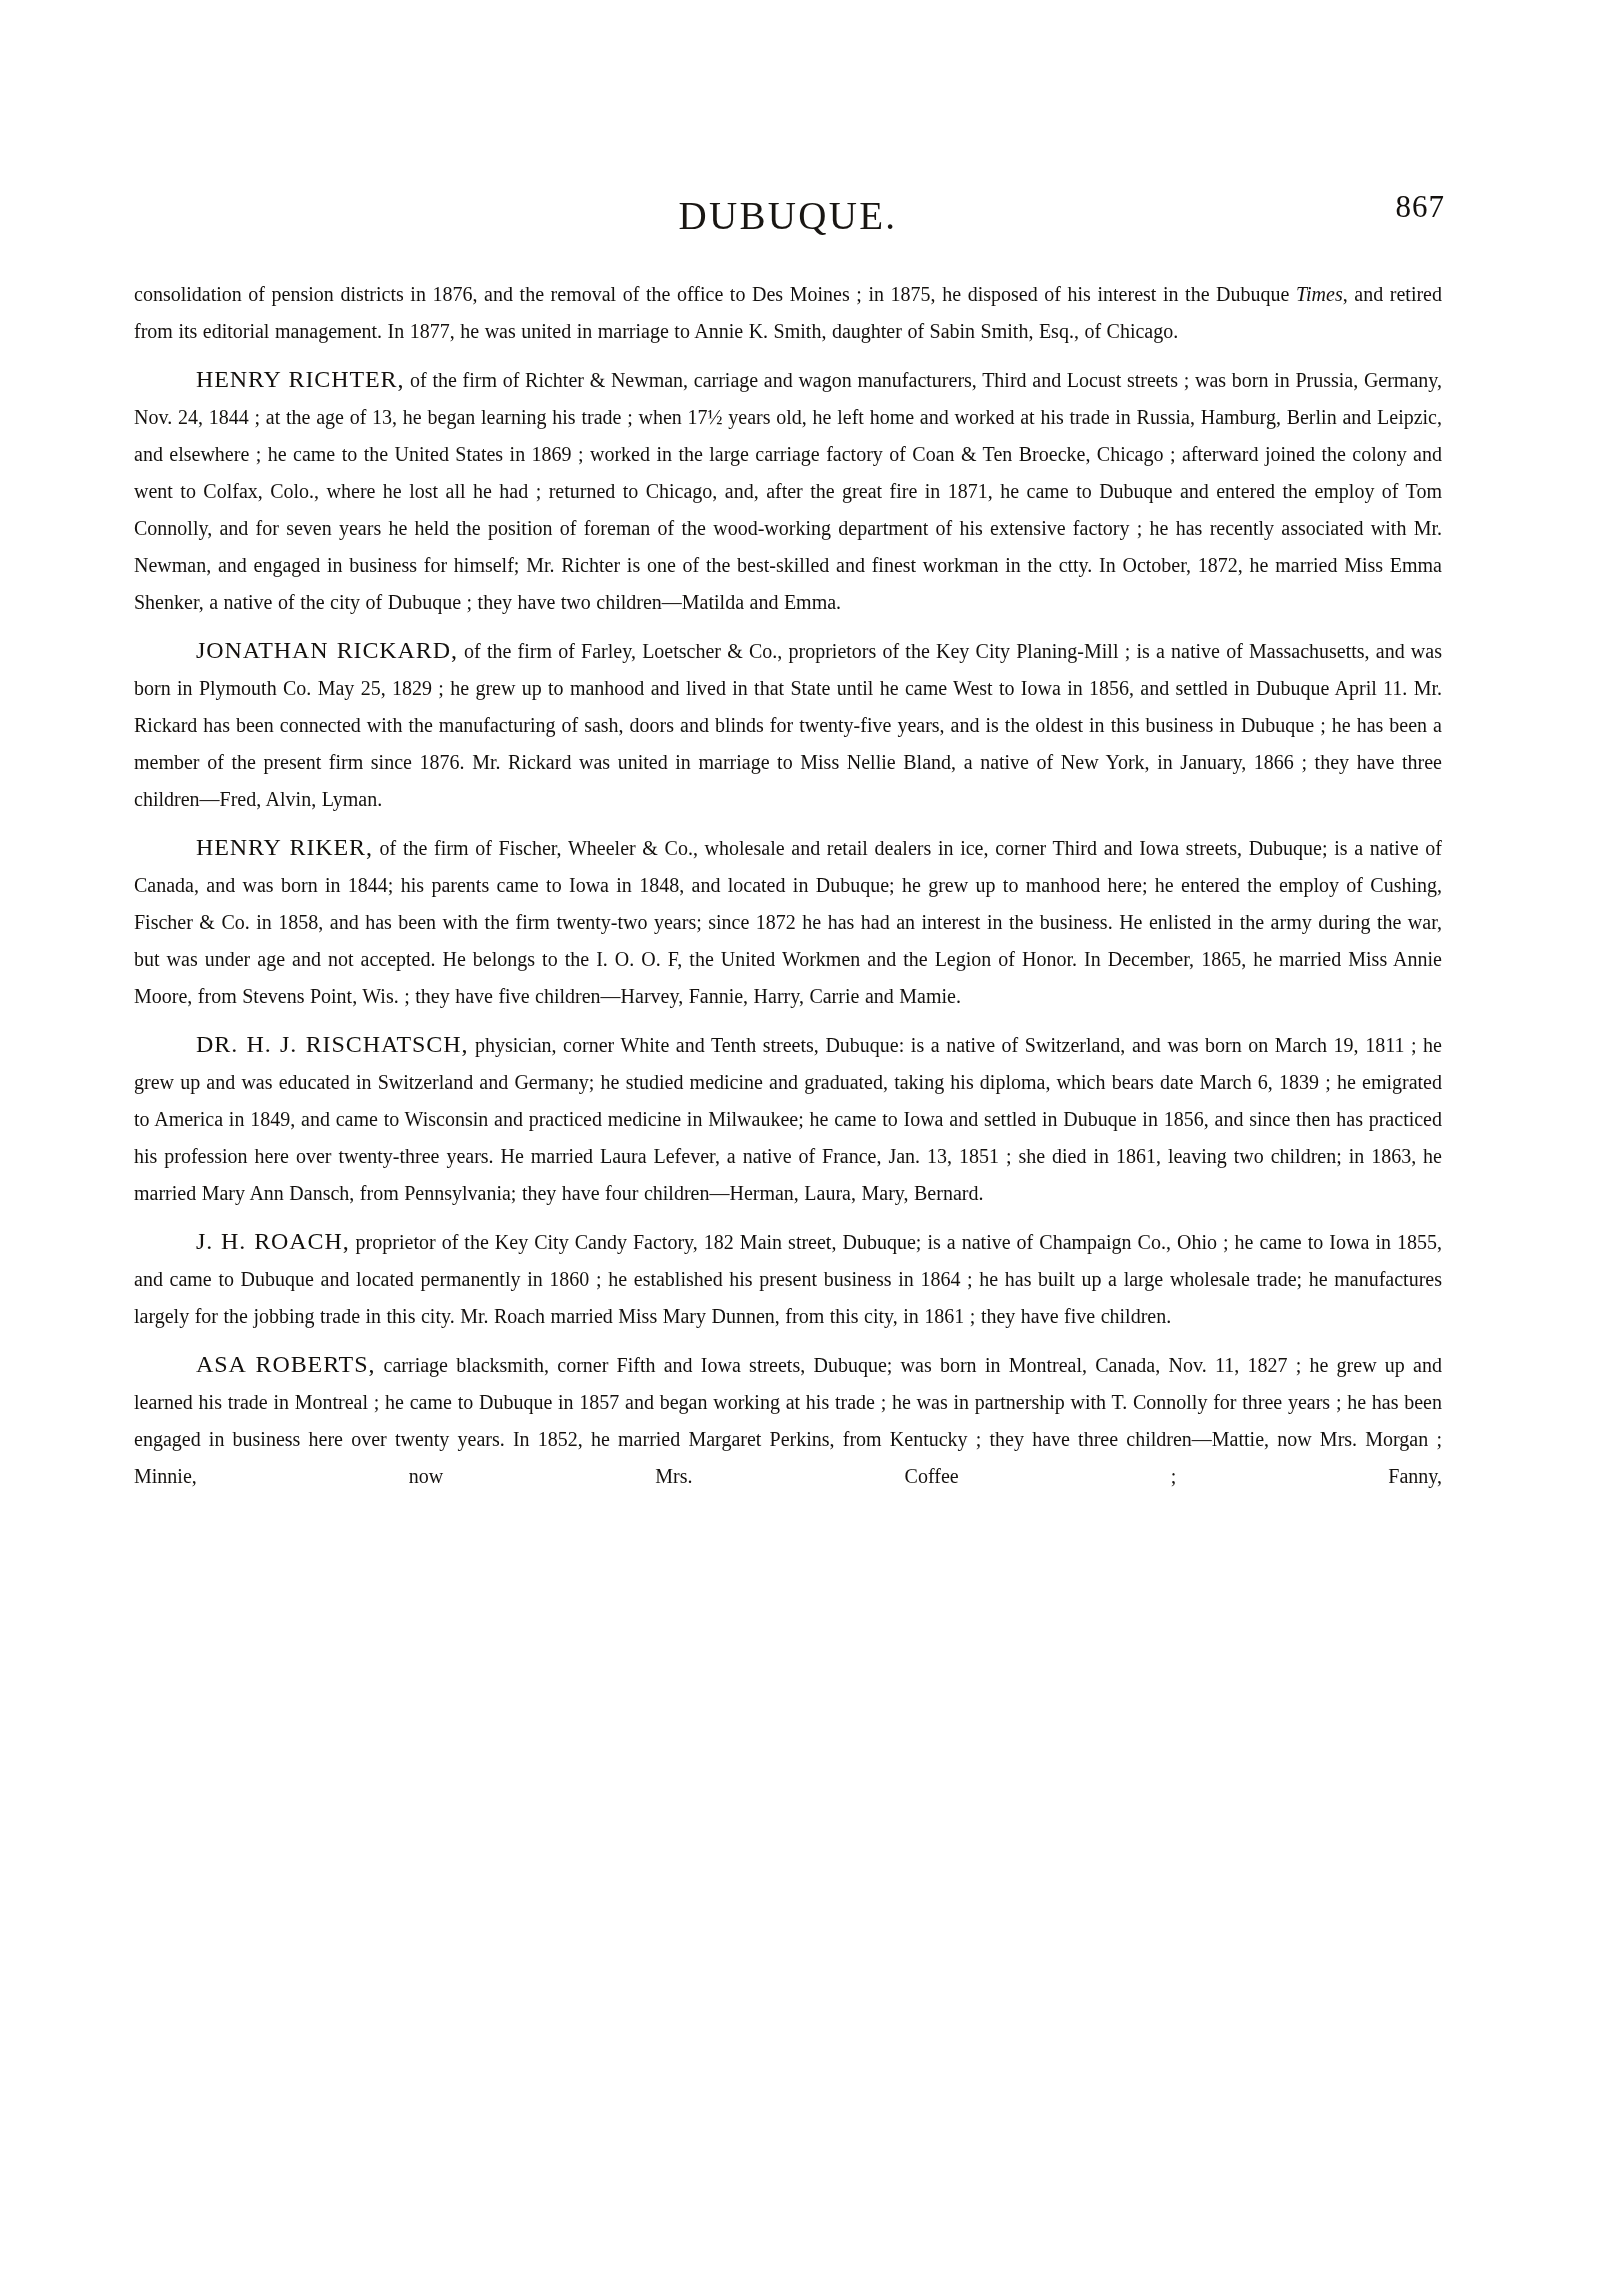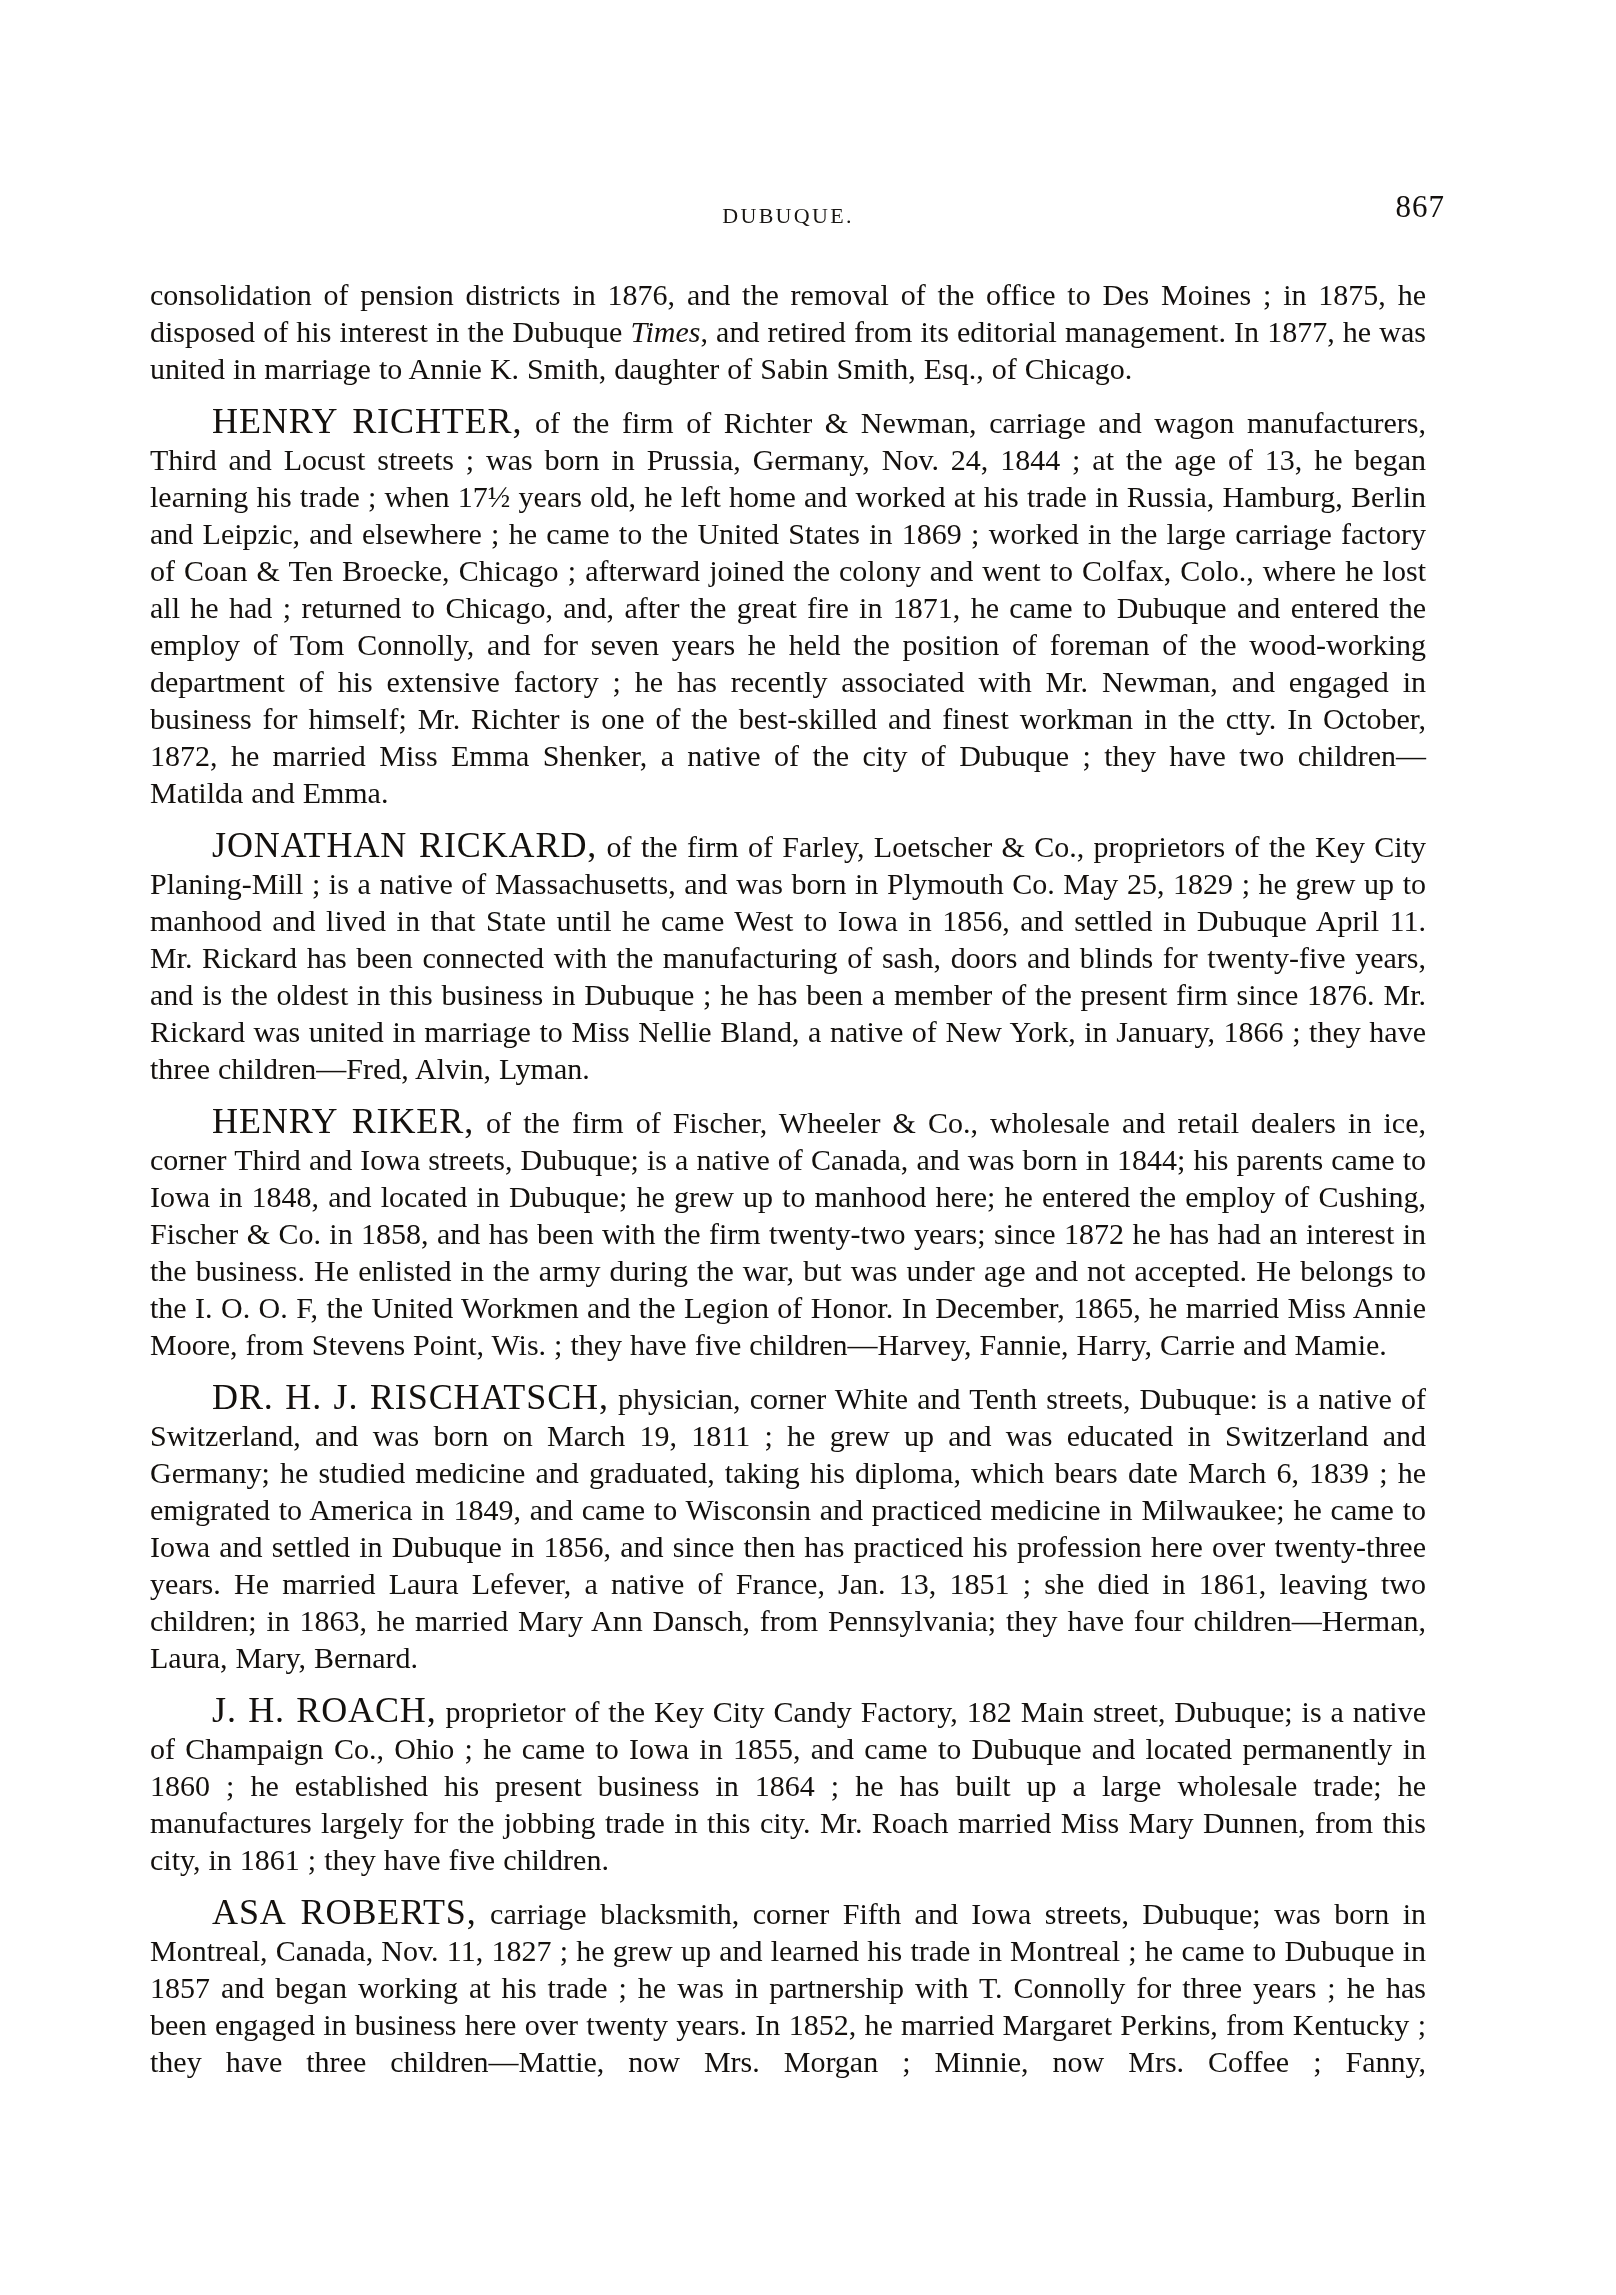--- a/index.html
+++ b/index.html
@@ -21,40 +21,40 @@
     padding: 192px 174px 0 134px;
     background: #ffffff;
   }
   .running-head {
     position: relative;
     height: 48px;
   }
   .running-title {
     display: block;
     text-align: center;
-    font-size: 22px;
+    font-size: 39px;
     line-height: 48px;
     letter-spacing: 2.3px;
     color: #191613;
   }
   .page-number {
     position: absolute;
     right: -2.8px;
     top: -9.2px;
     font-size: 31px;
     line-height: 48px;
     letter-spacing: 0.9px;
     color: #14110e;
   }
   .body-text {
     margin-top: 36px;
   }
   p.para {
-    margin: 16px;
-    font-size: 30px;
+    margin: 0;
+    font-size: 20px;
     line-height: 37px;
     text-align: justify;
     word-spacing: 0.5px;
     color: #14110e;
   }
   p.para + p.para {
     margin-top: 11px;
   }
   p.para.indent {
     text-indent: 62px;

